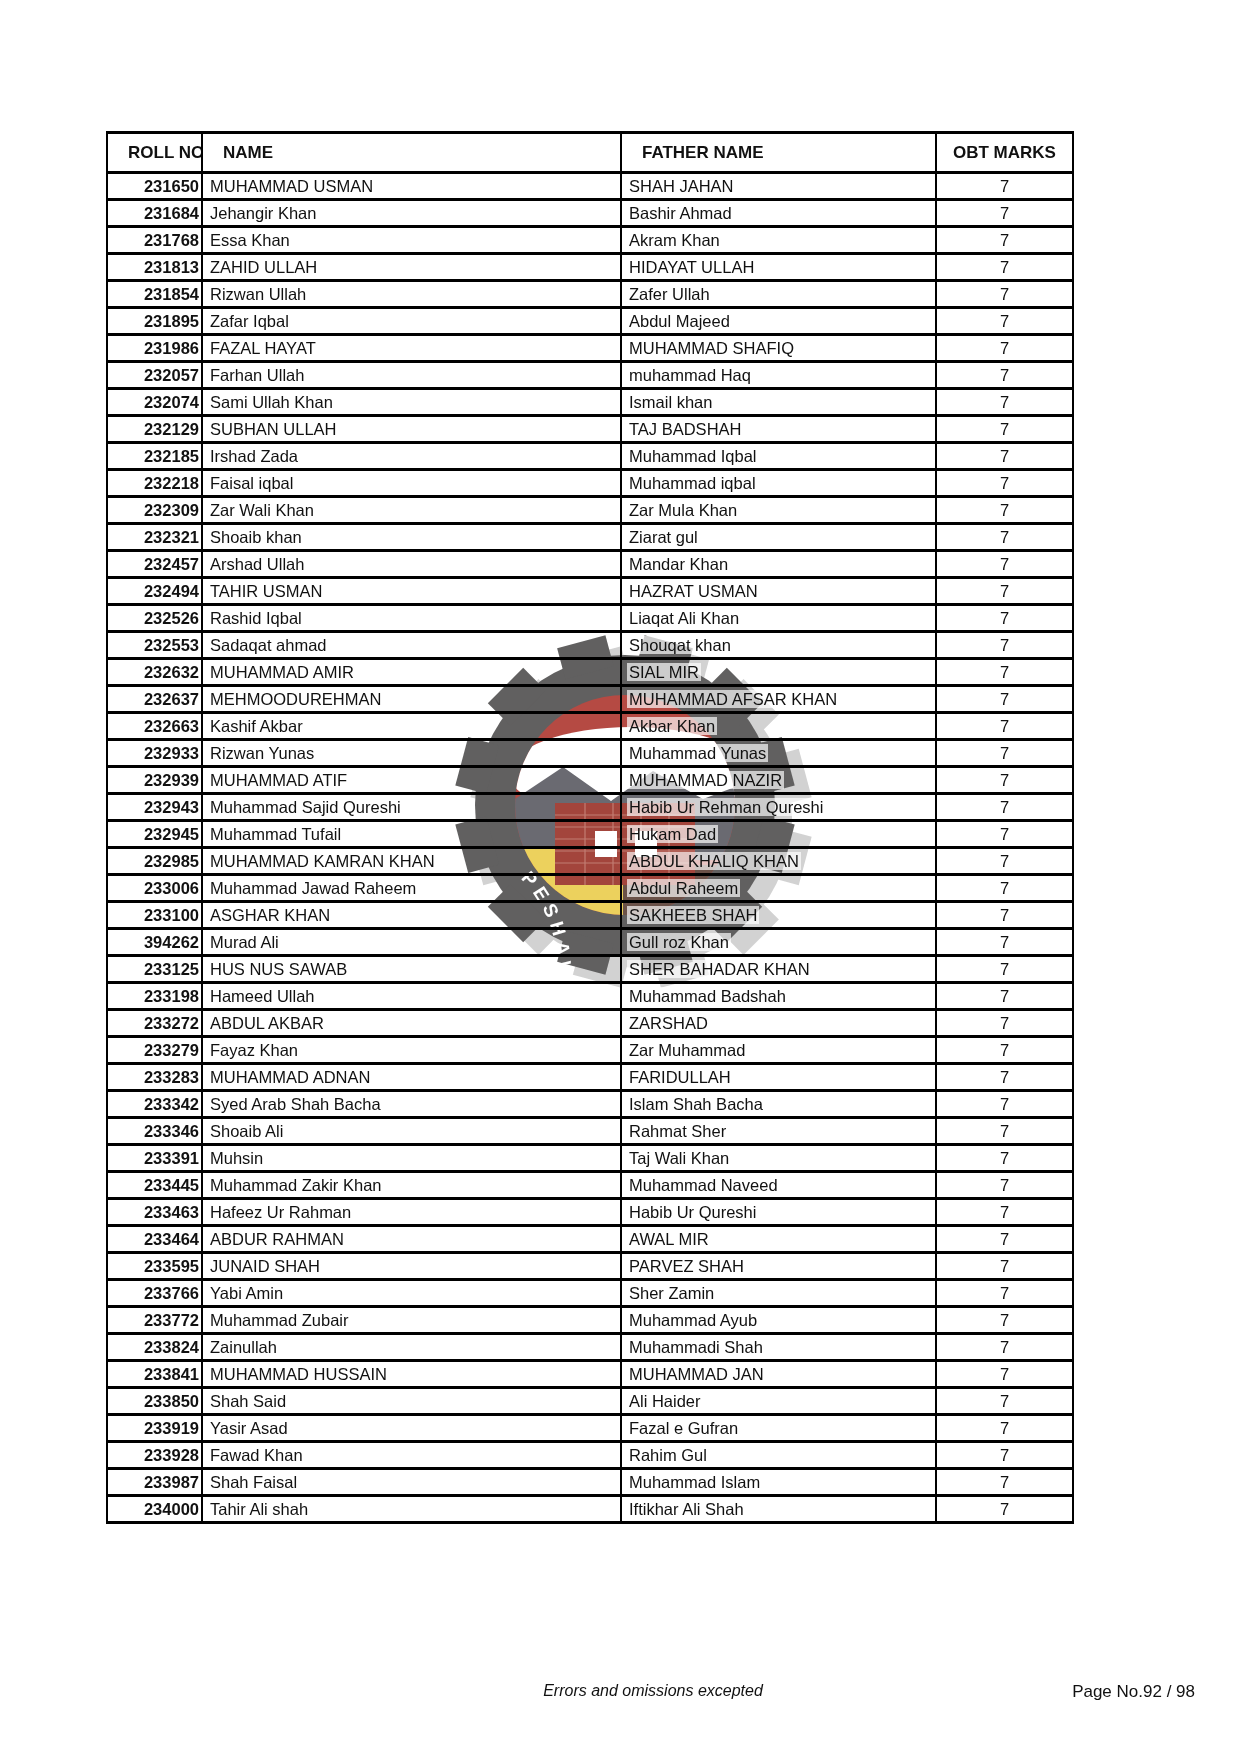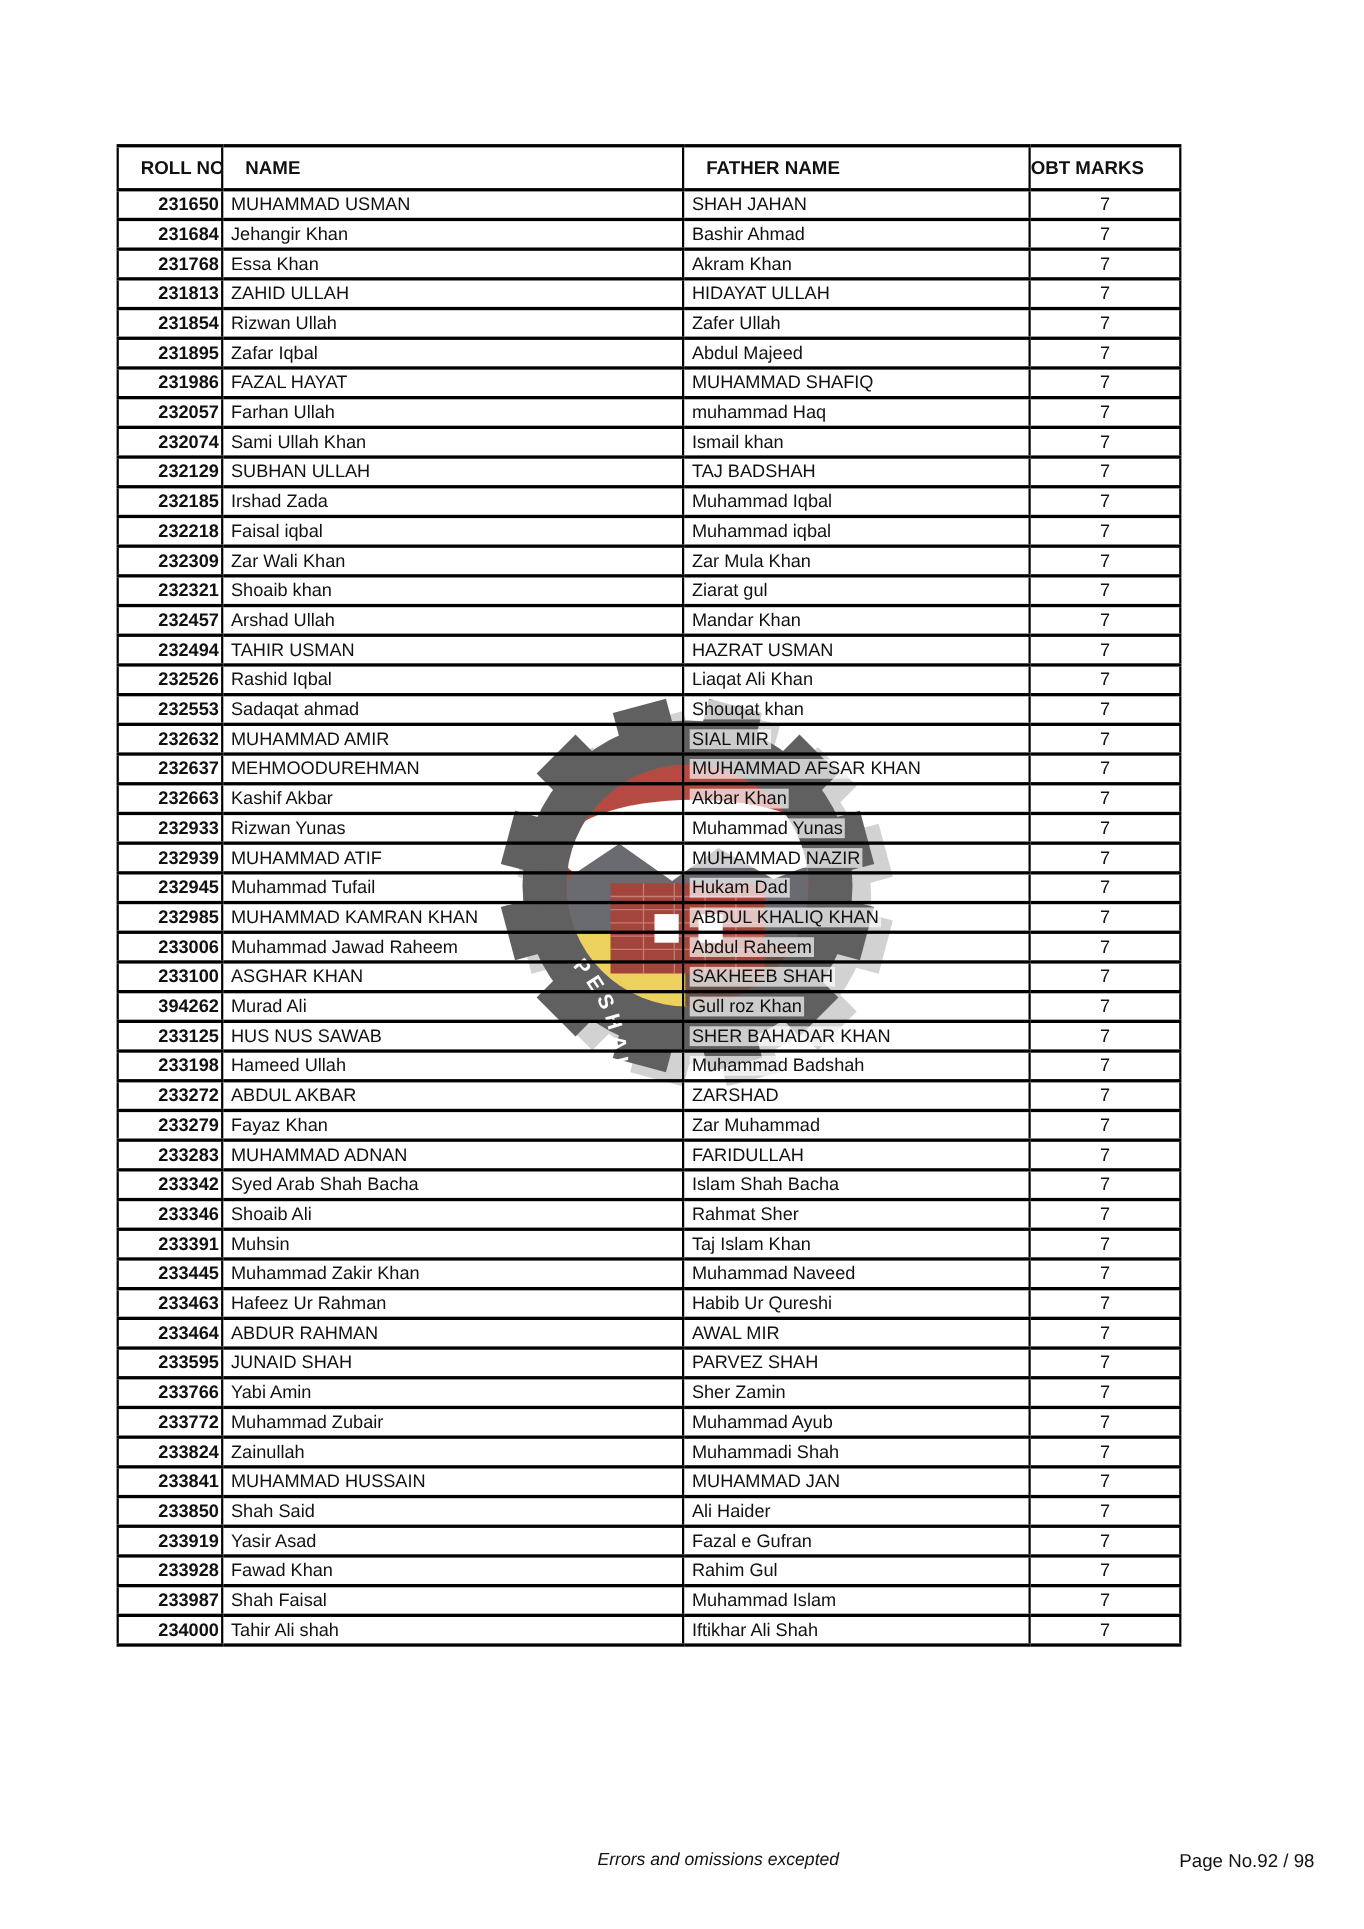--- a/index.html
+++ b/index.html
@@ -42,21 +42,21 @@
     background:transparent;
   }
   thead th {
     height:40px;
     font-size:17px;
     font-weight:bold;
     text-align:left;
     vertical-align:middle;
     padding-left:20px;
   }
-  thead th.c-marks { text-align:left; padding-left:0; }
+  thead th.c-marks { text-align:center; padding-left:0; }
   tbody td {
     height:24px;
     font-size:16.5px;
     line-height:24px;
     vertical-align:middle;
   }
   td.c-roll  { font-weight:bold; text-align:right; padding-right:0; }
   td.c-name, td.c-father { text-align:left; padding-left:5px; }
   td.c-marks { text-align:center; }
   tbody td .hl {
@@ -310,20 +310,26 @@
       <td class="c-father"><span class="hl">Muhammad Yunas</span></td>
       <td class="c-marks"><span class="hl">7</span></td>
     </tr>
         <tr>
       <td class="c-roll"><span class="hl">232939</span></td>
       <td class="c-name"><span class="hl">MUHAMMAD ATIF</span></td>
       <td class="c-father"><span class="hl">MUHAMMAD NAZIR</span></td>
       <td class="c-marks"><span class="hl">7</span></td>
     </tr>
         <tr>
+      <td class="c-roll"><span class="hl">232943</span></td>
+      <td class="c-name"><span class="hl">Muhammad Sajid Qureshi</span></td>
+      <td class="c-father"><span class="hl">Habib Ur Rehman Qureshi</span></td>
+      <td class="c-marks"><span class="hl">7</span></td>
+    </tr>
+        <tr>
       <td class="c-roll"><span class="hl">232945</span></td>
       <td class="c-name"><span class="hl">Muhammad Tufail</span></td>
       <td class="c-father"><span class="hl">Hukam Dad</span></td>
       <td class="c-marks"><span class="hl">7</span></td>
     </tr>
         <tr>
       <td class="c-roll"><span class="hl">232985</span></td>
       <td class="c-name"><span class="hl">MUHAMMAD KAMRAN KHAN</span></td>
       <td class="c-father"><span class="hl">ABDUL KHALIQ KHAN</span></td>
       <td class="c-marks"><span class="hl">7</span></td>
@@ -384,21 +390,21 @@
     </tr>
         <tr>
       <td class="c-roll"><span class="hl">233346</span></td>
       <td class="c-name"><span class="hl">Shoaib Ali</span></td>
       <td class="c-father"><span class="hl">Rahmat Sher</span></td>
       <td class="c-marks"><span class="hl">7</span></td>
     </tr>
         <tr>
       <td class="c-roll"><span class="hl">233391</span></td>
       <td class="c-name"><span class="hl">Muhsin</span></td>
-      <td class="c-father"><span class="hl">Taj Islam Khan</span></td>
+      <td class="c-father"><span class="hl">Taj Wali Khan</span></td>
       <td class="c-marks"><span class="hl">7</span></td>
     </tr>
         <tr>
       <td class="c-roll"><span class="hl">233445</span></td>
       <td class="c-name"><span class="hl">Muhammad  Zakir Khan</span></td>
       <td class="c-father"><span class="hl">Muhammad Naveed</span></td>
       <td class="c-marks"><span class="hl">7</span></td>
     </tr>
         <tr>
       <td class="c-roll"><span class="hl">233463</span></td>

